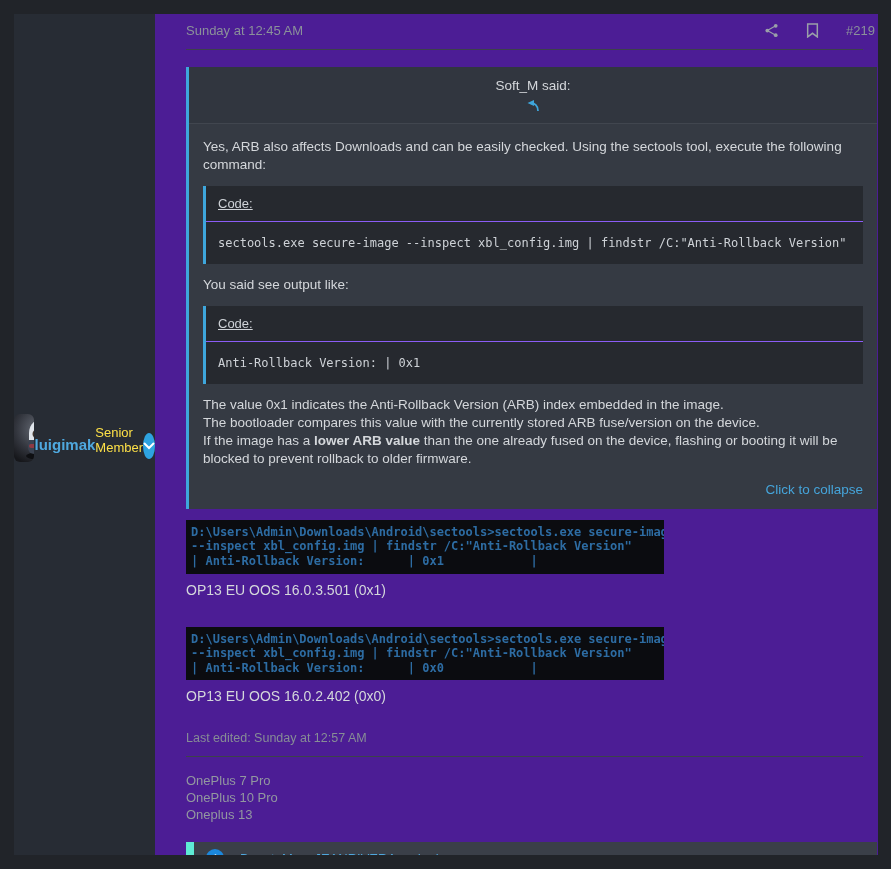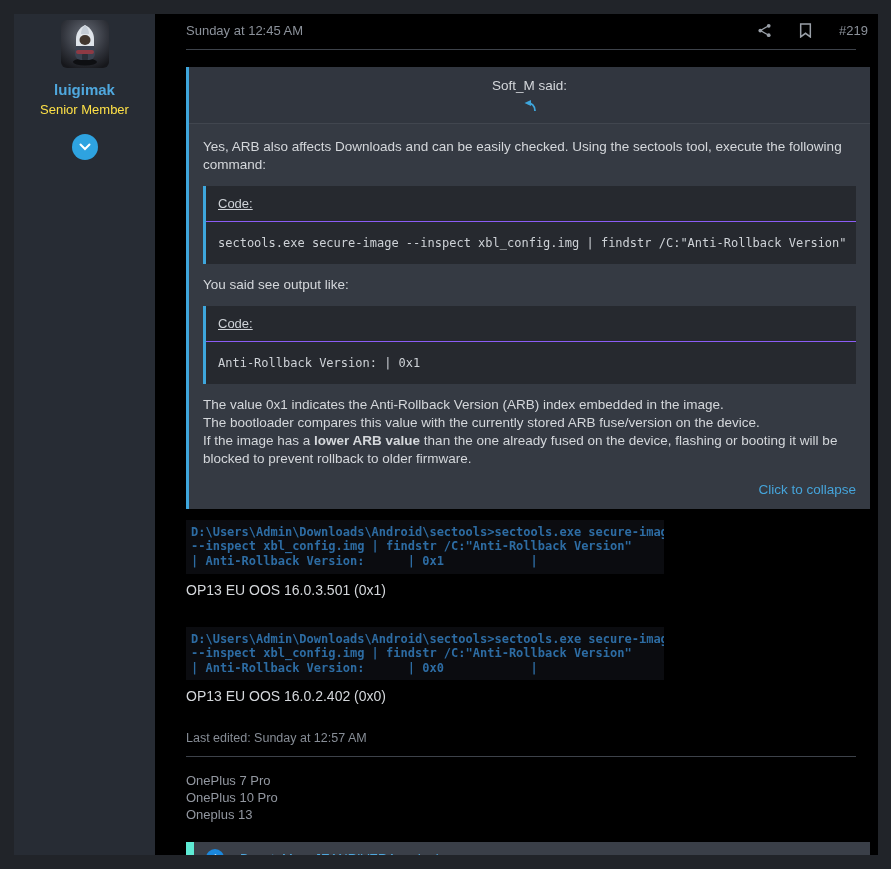--- a/index.html
+++ b/index.html
@@ -9,34 +9,34 @@
     background: #212429;
     font-family: "Liberation Sans", sans-serif;
     overflow: hidden;
   }
   .page { width: 891px; height: 869px; padding: 14px 13px 14px 14px; }
   .post { display: flex; width: 864px; height: 841px; overflow: hidden; }
 
   
   .sidebar {
     width: 141px; background: #272c34; flex-shrink: 0;
-    display: flex; flex-direction: column; align-items: center;
+    display: flex; flex-direction: row; align-items: center;
     padding-top: 6px;
   }
   .avatar { width: 48px; height: 48px; border-radius: 6px; overflow: hidden; cursor: pointer; }
   .username { margin-top: 13px; color: #4fa8de; font-weight: bold; font-size: 15px; cursor: pointer; }
   .usertitle { margin-top: 4px; color: #fde047; font-size: 13px; }
   .expand-btn {
     margin-top: 17px; width: 26px; height: 26px; border-radius: 50%;
     background: #2ea3e0; border: none; cursor: pointer;
     display: flex; align-items: center; justify-content: center; padding: 0;
   }
 
   
-  .main { flex: 1; background: #000000; padding: 9px 8px 0 31px; overflow: hidden; }
+  .main { flex: 1; background: #4c1d95; padding: 9px 1px 0 31px; overflow: hidden; }
 
   .post-header { display: flex; align-items: center; justify-content: space-between; padding-right: 2px; }
   .post-date { color: #8b919a; font-size: 13px; cursor: pointer; }
   .header-actions { display: flex; align-items: center; gap: 27px; }
   .icon-btn { background: none; border: none; padding: 0; cursor: pointer; display: flex; }
   .post-number { color: #8b919a; font-size: 13px; cursor: pointer; }
 
   .divider { border: none; border-top: 1px solid #3d424a; margin: 11px 14px 0 0; }
 
   

